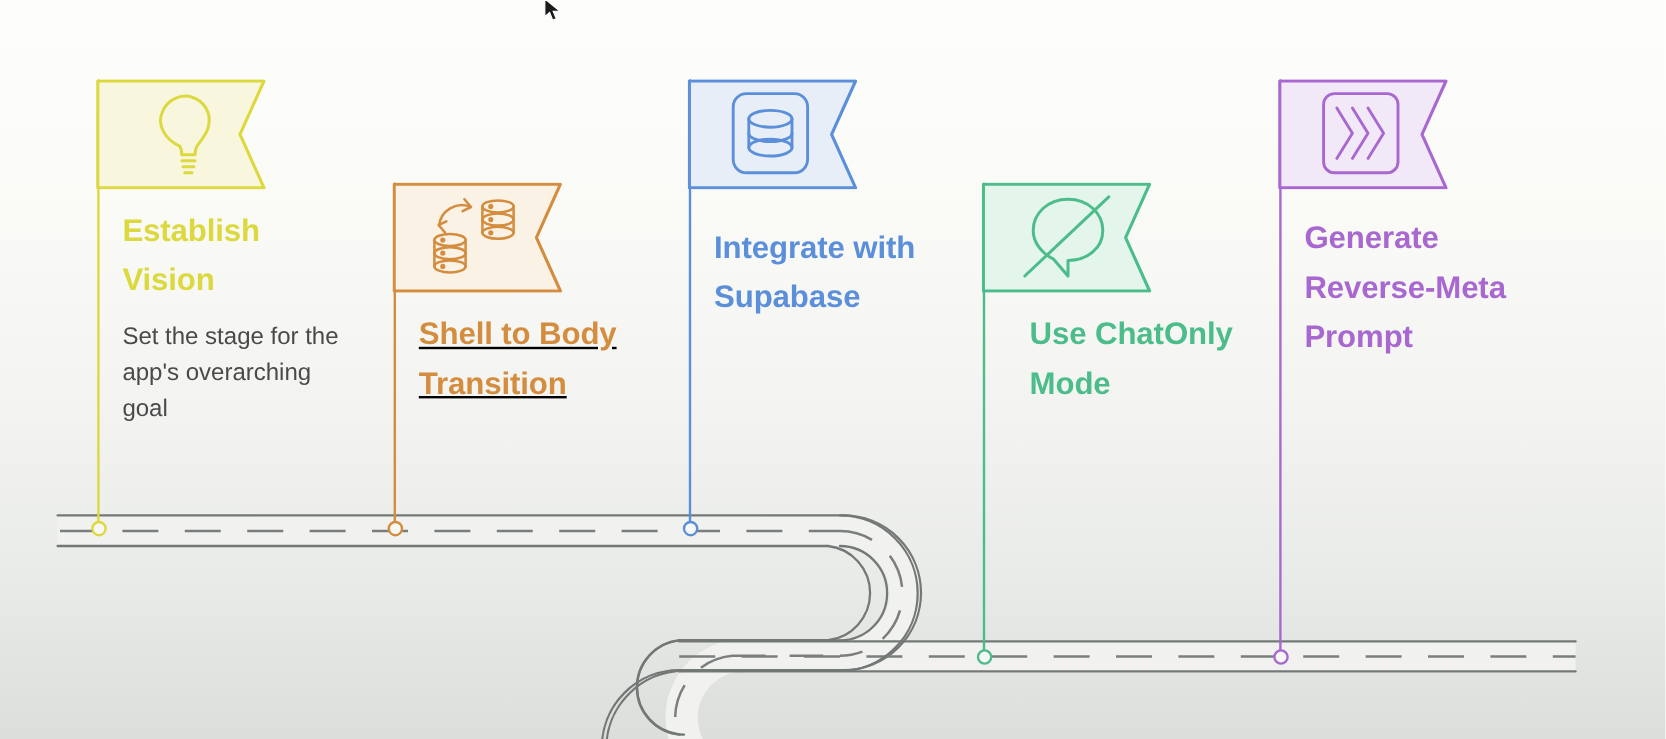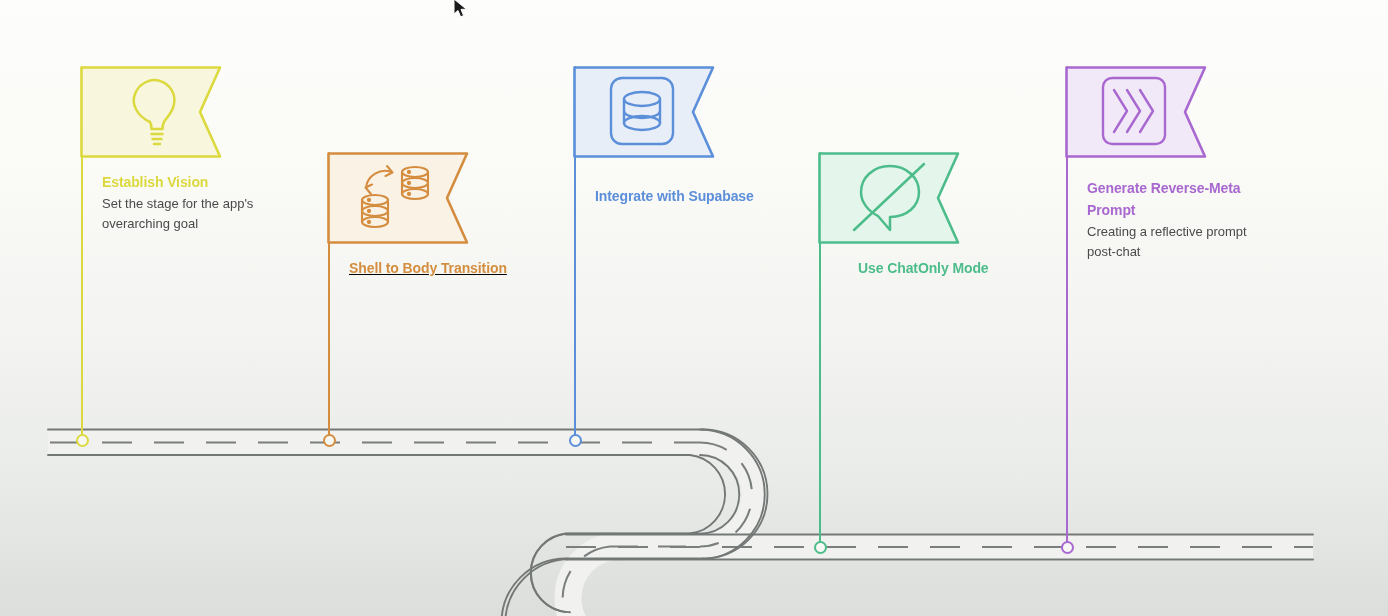--- a/index.html
+++ b/index.html
@@ -37,29 +37,29 @@
   }
   .flag {
     position: relative;
     width: 148px;
     height: 92px;
   }
   .flag svg { display: block; }
   .m-title {
     margin: 14px 0 0 22px;
     width: 185px;
-    font-size: 14px;
+    font-size: 26px;
     font-weight: bold;
     line-height: 1.57;
     letter-spacing: -0.1px;
   }
   .m-desc {
-    margin: 0 0 0 22px;
+    margin: 12px 0 0 22px;
     width: 192px;
-    font-size: 13px;
+    font-size: 20px;
     line-height: 1.52;
     color: #4a4a4a;
   }
 
   
   .pole {
     position: absolute;
     width: 2.4px;
     border-radius: 1px;
   }
@@ -264,20 +264,19 @@
         <path d="M1.5 1.5 H140 L120 46 L140 90.5 H1.5 Z" fill="#f2e9f8" stroke="#a868cf" stroke-width="2.6" stroke-linejoin="round"></path>
         <g fill="none" stroke="#a868cf" stroke-width="2.4" stroke-linecap="round" stroke-linejoin="round">
           <rect x="38" y="12" width="62" height="66" rx="9"></rect>
           <path d="M49 24 L62 45 L49 66"></path>
           <path d="M62 24 L75 45 L62 66"></path>
           <path d="M75 24 L88 45 L75 66"></path>
         </g>
       </svg>
     </div>
     <div class="m-title" style="color:#a868cf;margin-top:20px;">Generate Reverse-Meta Prompt</div>
-    <div class="m-desc">Creating a reflective prompt post-chat</div>
   </div>
 
   <svg id="cursor" style="left:452px; top:-2px;" width="20" height="22" viewBox="0 0 20 22">
     <path d="M2 1 L2 16 L6 12.5 L8.6 18.8 L11.6 17.6 L9 11.4 L14.4 11.2 Z" fill="#1b1b1b" stroke="#ffffff" stroke-width="1"></path>
   </svg>
 
 </div>
 
 </body></html>

